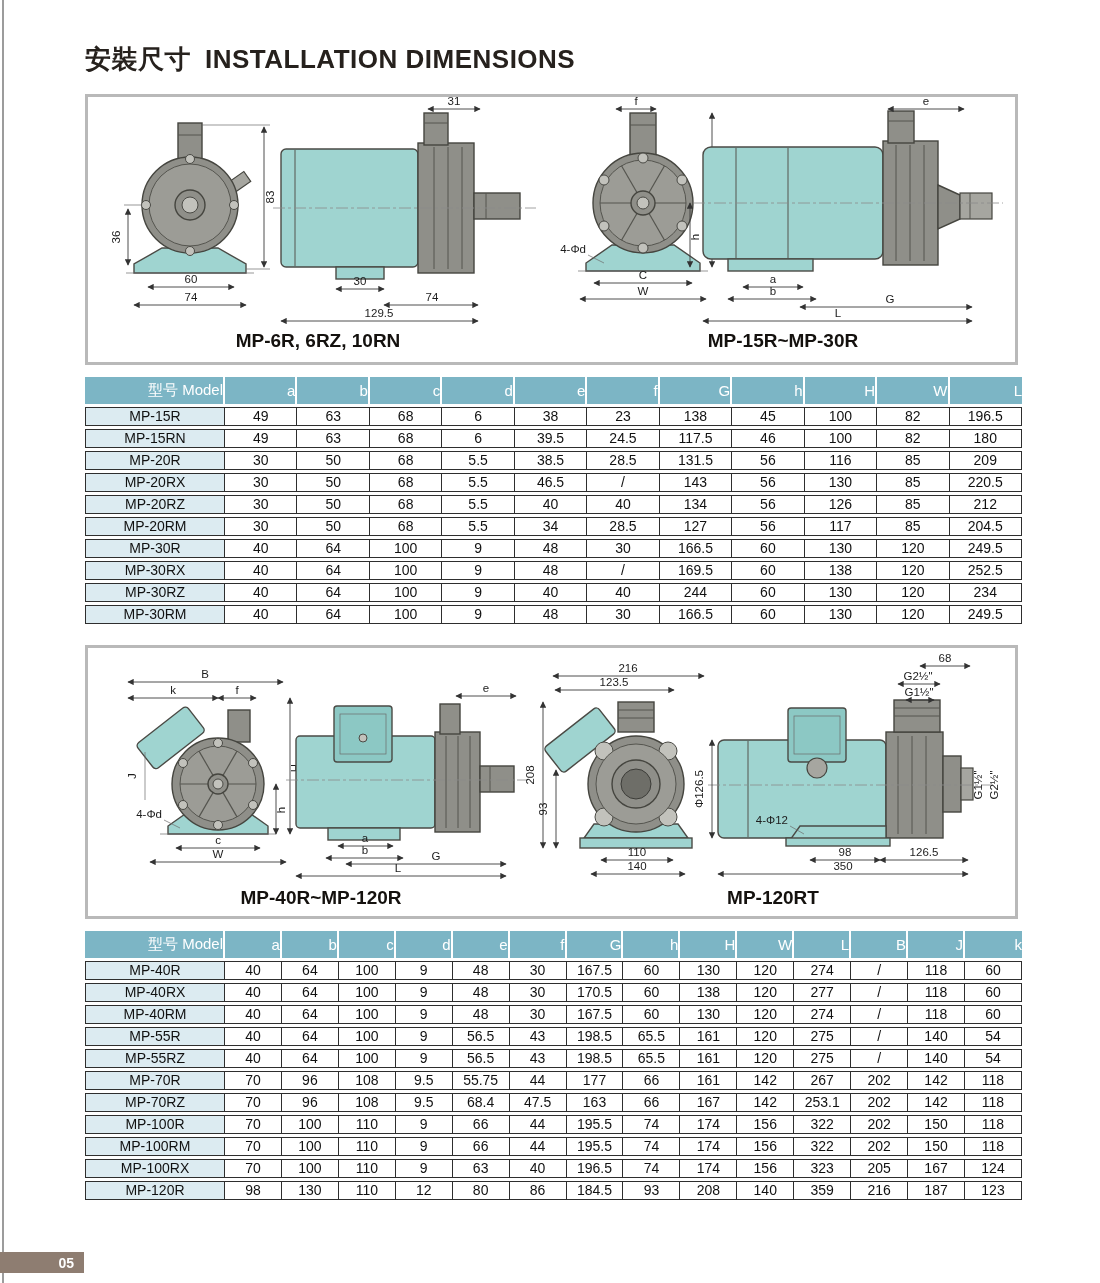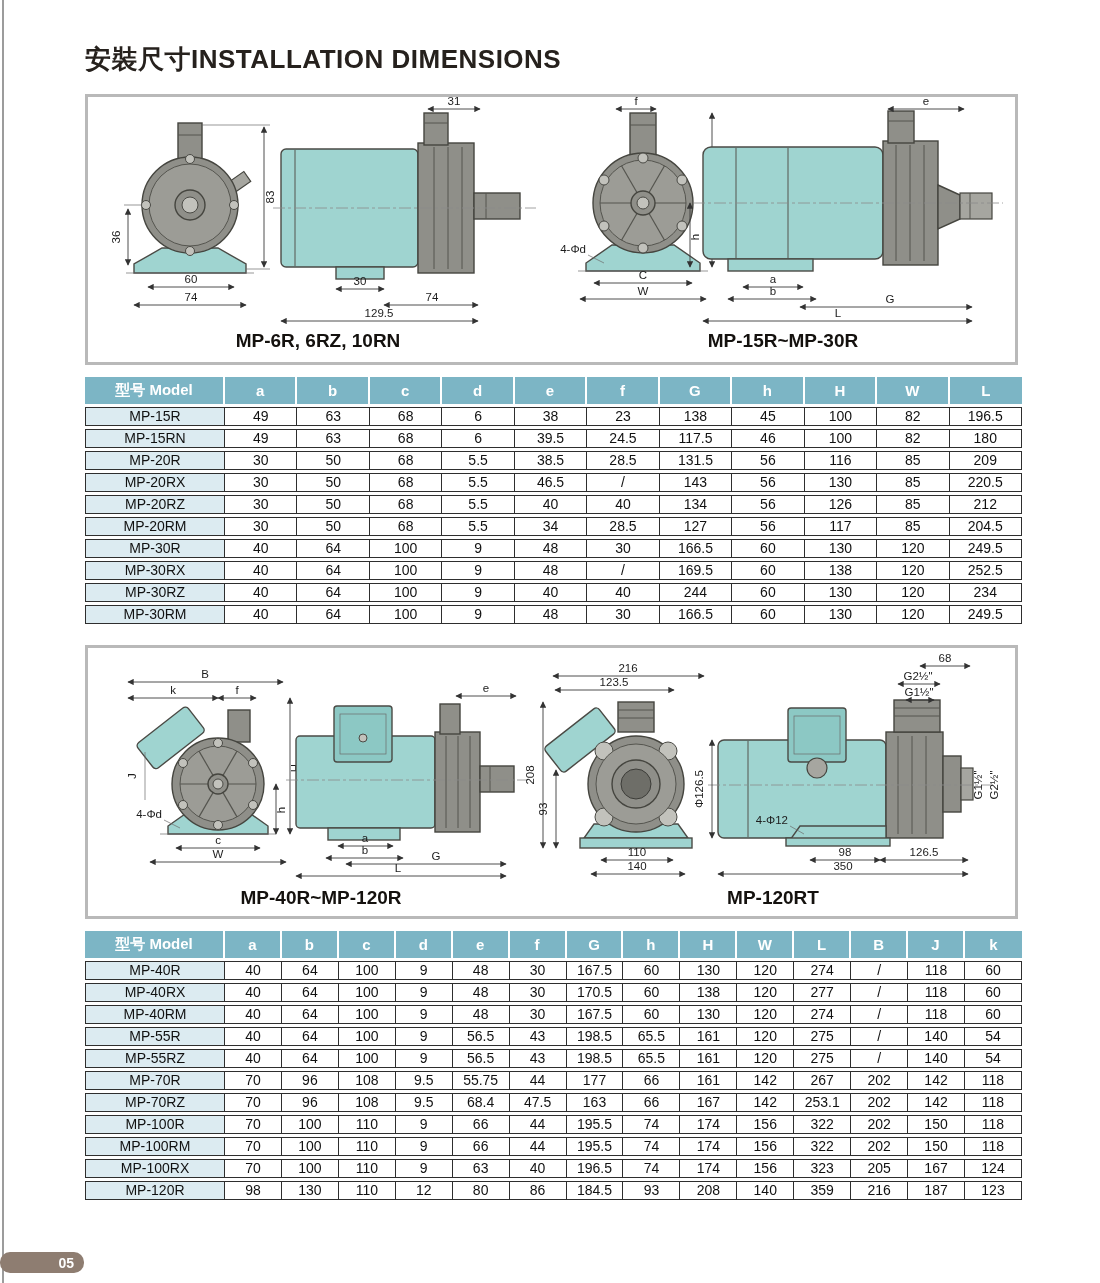--- a/index.html
+++ b/index.html
@@ -8,37 +8,37 @@
     --pump-teal:#9fd4d0;
     --pump-gray:#8f8f89;
     --page-bar:#8e7d71;
   }
   html,body{margin:0;padding:0;background:#fff;}
   body{width:1100px;height:1283px;position:relative;overflow:hidden;
        font-family:"Liberation Sans",sans-serif;color:#1a1a1a;}
   .left-rule{position:absolute;left:2px;top:0;width:2px;height:1283px;background:#9c9c9c;}
   .title{position:absolute;left:85px;top:42px;margin:0;font-size:26px;font-weight:bold;
          color:#26211d;letter-spacing:.5px;white-space:nowrap;}
-  .title .zh{text-align:right;}
+  .title .zh{margin-right:14px;text-align:right;}
   .panel{position:absolute;left:85px;width:933px;background:#fff;border:3px solid #b9b9b9;box-sizing:border-box;}
   #panel1{top:94px;height:271px;}
   #panel2{top:645px;height:274px;}
   table.dim{position:absolute;left:85px;width:937px;border-collapse:separate;border-spacing:0 3px;
             table-layout:fixed;}
   #t1{top:374px;}
   #t2{top:928px;}
-  table.dim th{background:var(--header-bg);color:#fff;font-weight:bold;font-size:15px;height:27px;
-               border-right:2px solid #fff;padding:0;text-align:center;}
+  table.dim th{background:var(--header-bg);color:#fff;font-weight:normal;font-size:15px;height:27px;
+               border-right:2px solid #fff;padding:0;text-align:right;}
   table.dim th:last-child{border-right:none;}
   table.dim td{background:#fff;border:1px solid #2e2e2e;border-left:none;height:17px;line-height:17px;
                font-size:14px;text-align:center;padding:0;color:#111;}
   table.dim td:first-child{border-left:1px solid #2e2e2e;background:var(--model-cell-bg);text-align:center;}
   .page-bar{position:absolute;left:0;top:1252px;width:84px;height:21px;background:var(--page-bar);
             color:#fff;font-size:14px;font-weight:bold;display:flex;align-items:center;justify-content:flex-end;
-            padding-right:10px;box-sizing:border-box;border-radius:10px;}
+            padding-right:10px;box-sizing:border-box;}
   
   svg{display:block;}
   .teal{fill:var(--pump-teal);stroke:#4a4a45;stroke-width:1.4;}
   .tealD{fill:#8cc8c4;stroke:#4a4a45;stroke-width:1.4;}
   .gray{fill:var(--pump-gray);stroke:#45453f;stroke-width:1.4;}
   .gray2{fill:#a6a6a0;stroke:#45453f;stroke-width:1.2;}
   .gray3{fill:#c2c2bc;stroke:#4a4a45;stroke-width:1;}
   .dark{fill:#6e6e68;stroke:#3c3c38;stroke-width:1;}
   .rib{stroke:#55554f;stroke-width:1;}
   .dim-l{stroke:#3a3a3a;stroke-width:.9;fill:none;}

